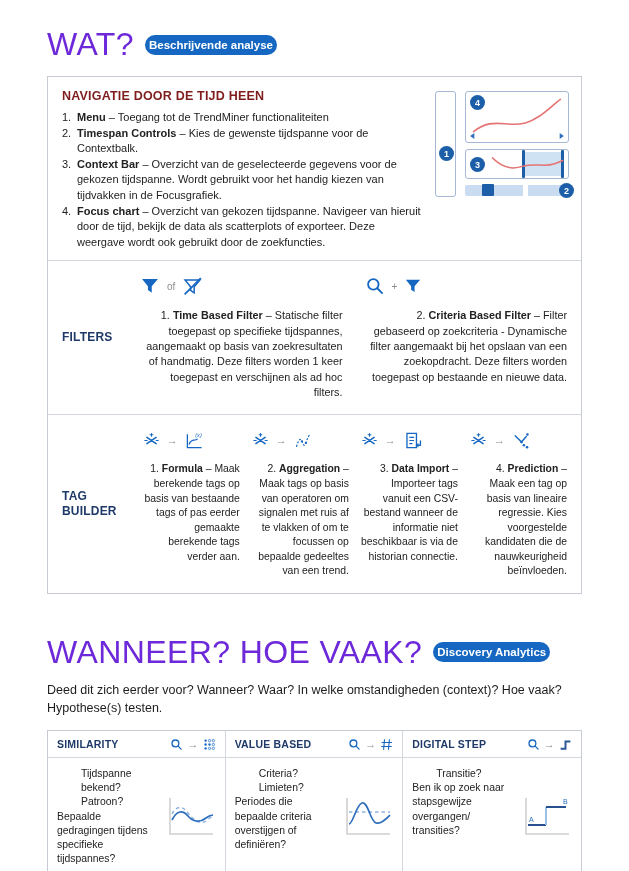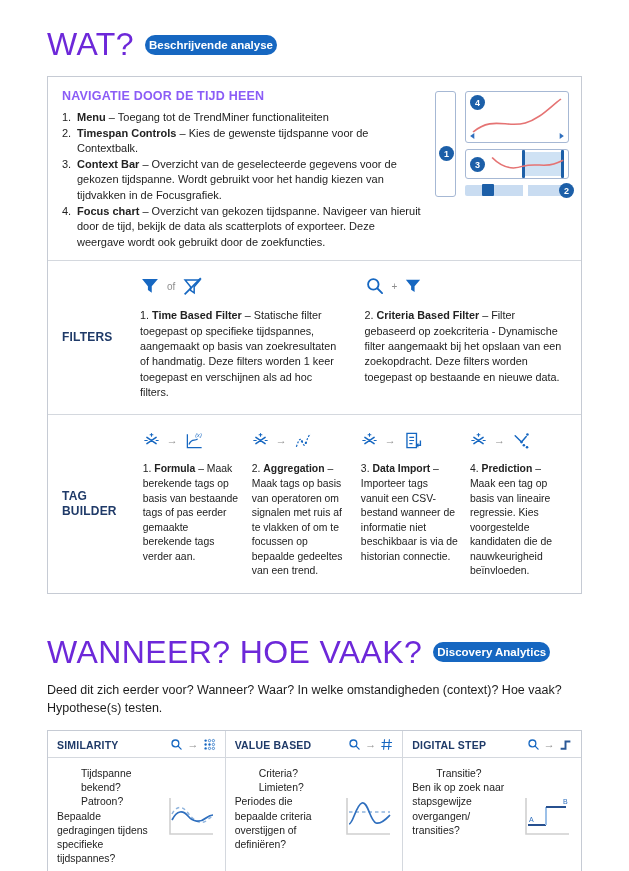--- a/index.html
+++ b/index.html
@@ -20,21 +20,21 @@
   .intro { font-size:12.5px; line-height:1.45; margin-top:10px; color:#1c1c1c; max-width:540px; }
 
   
   .main-table { border:1px solid #c6cbd4; margin-top:13px; background:#fff; }
   .trow { display:flex; }
   .trow + .trow { border-top:1px solid #d4d8de; }
 
   
   .nav-row { padding:12px 12px 10px 14px; gap:12px; }
   .nav-text { flex:1; }
-  .panel-title { color:#8b5cf6; font-weight:700; font-size:12.5px; margin-bottom:7px; letter-spacing:.2px; }
+  .panel-title { color:#7f1d1d; font-weight:700; font-size:12.5px; margin-bottom:7px; letter-spacing:.2px; }
   .nav-item { display:flex; font-size:11px; line-height:1.42; }
   .nav-item .num { flex:0 0 15px; }
   .nav-item b { font-weight:700; }
 
   
   .nav-diagram { width:134px; display:flex; gap:9px; padding-top:2px; }
   .menu-col { width:21px; height:106px; border:1px solid #a6b8d4; border-radius:3px; position:relative; background:#fff; }
   .diag-stack { flex:1; display:flex; flex-direction:column; gap:6px; }
   .focus-box { height:52px; border:1px solid #a6b8d4; border-radius:3px; position:relative; background:#fff; }
   .context-box { height:30px; border:1px solid #a6b8d4; border-radius:3px; position:relative; background:#fff; overflow:visible; }
@@ -48,33 +48,33 @@
     font-size:9px; font-weight:700; display:flex; align-items:center; justify-content:center;
     position:absolute; z-index:2;
   }
 
   
   .label-cell { flex:0 0 92px; display:flex; align-items:center; padding-left:14px;
     color:#1f3a68; font-weight:700; font-size:12px; letter-spacing:.2px; line-height:1.25; }
   .cols { flex:1; display:flex; padding:12px 14px 14px 0; }
   .filters-cols { gap:22px; }
   .tag-cols { gap:12px; }
-  .fcol, .tcol { flex:1; }
+  .fcol, .tcol { flex:1;text-align:right; }
   .icon-row { display:flex; align-items:center; gap:7px; height:26px; margin-bottom:9px; }
   .conn { color:#8d8d8d; font-size:10px; }
   .arrow { color:#8d8d8d; font-size:11px; line-height:1; }
   .ftext { font-size:10.8px; line-height:1.42; }
   .ttext { font-size:10.4px; line-height:1.4; }
 
   
   .sec2 { margin-top:40px; }
 
   
   .search-grid { margin-top:13px; border:1px solid #c6cbd4; display:grid; grid-template-columns:1fr 1fr 1fr; }
-  .gh { padding:7px 9px 6px; display:flex; align-items:center; justify-content:space-between;
+  .gh { padding:7px 9px 6px; display:flex; align-items:flex-start; justify-content:space-between;
     border-bottom:1px solid #d4d8de; font-size:10.5px; font-weight:700; color:#1f3a68; letter-spacing:.2px; }
   .gh .hicons { display:flex; align-items:center; gap:4px; }
   .br { border-right:1px solid #d4d8de; }
   .bb { border-bottom:1px solid #d4d8de; }
   .gc { padding:9px 8px 8px 9px; display:flex; gap:5px; font-size:10.4px; line-height:1.36; }
   .gc .txt { flex:1; }
   .gc .txt b { display:block; font-weight:400;margin-left:24px; }
   .gc-r1 { min-height:80px; }
   .minichart { align-self:center; flex:0 0 auto; }
 </style>

